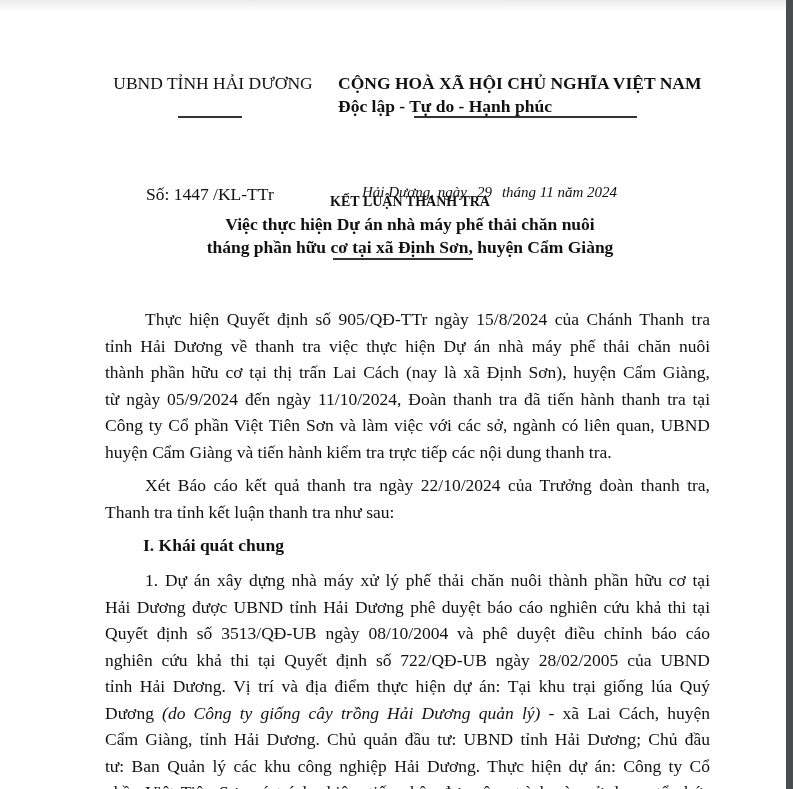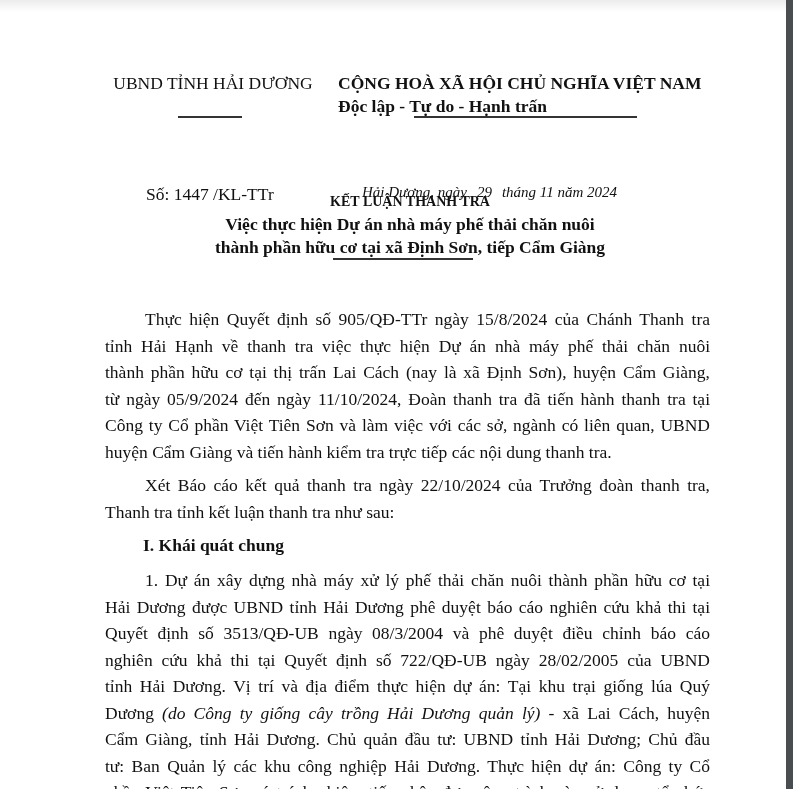--- a/index.html
+++ b/index.html
@@ -55,57 +55,57 @@
 
 <div class="page">
 
   <div class="hdr-left">
     <div>UBND TỈNH HẢI DƯƠNG</div>
   </div>
   <div class="rule" style="left:178px; top:116px; width:64px;"></div>
 
   <div class="hdr-right">
     <div>CỘNG HOÀ XÃ HỘI CHỦ NGHĨA VIỆT NAM</div>
-    <div>Độc lập - Tự do - Hạnh trấn</div>
+    <div>Độc lập - Tự do - Hạnh phúc</div>
   </div>
   <div class="rule" style="left:414px; top:116px; width:223px;"></div>
 
   <div class="abs number-line">Số: 1447  /KL-TTr</div>
   <div class="abs date-line">
     <span>Hải Dương, ngày</span><span class="day">29</span><span>tháng 11 năm 2024</span>
   </div>
 
   <div class="title-block">
     <div class="title-main">KẾT LUẬN THANH TRA</div>
     <div>Việc thực hiện Dự án nhà máy phế thải chăn nuôi</div>
-    <div>thành phần hữu cơ tại xã Định Sơn, tiếp Cẩm Giàng</div>
+    <div>tháng phần hữu cơ tại xã Định Sơn, huyện Cẩm Giàng</div>
   </div>
   <div class="rule" style="left:333px; top:258px; width:140px;"></div>
 
   <div class="body">
     <div class="para" style="line-height:26.5px;">
       <span class="ln first">Thực hiện Quyết định số 905/QĐ-TTr ngày 15/8/2024 của Chánh Thanh tra</span>
-      <span class="ln">tỉnh Hải Hạnh về thanh tra việc thực hiện Dự án nhà máy phế thải chăn nuôi</span>
+      <span class="ln">tỉnh Hải Dương về thanh tra việc thực hiện Dự án nhà máy phế thải chăn nuôi</span>
       <span class="ln">thành phần hữu cơ tại thị trấn Lai Cách (nay là xã Định Sơn), huyện Cẩm Giàng,</span>
       <span class="ln">từ ngày 05/9/2024 đến ngày 11/10/2024, Đoàn thanh tra đã tiến hành thanh tra tại</span>
       <span class="ln">Công ty Cổ phần Việt Tiên Sơn và làm việc với các sở, ngành có liên quan, UBND</span>
       <span class="ln last">huyện Cẩm Giàng và tiến hành kiểm tra trực tiếp các nội dung thanh tra.</span>
     </div>
 
     <div class="para" style="line-height:26.5px;">
       <span class="ln first">Xét Báo cáo kết quả thanh tra ngày 22/10/2024 của Trưởng đoàn thanh tra,</span>
       <span class="ln last">Thanh tra tỉnh kết luận thanh tra như sau:</span>
     </div>
 
     <div class="section-heading">I. Khái quát chung</div>
 
     <div class="para" style="line-height:26.5px;">
       <span class="ln first">1. Dự án xây dựng nhà máy xử lý phế thải chăn nuôi thành phần hữu cơ tại</span>
       <span class="ln">Hải Dương được UBND tỉnh Hải Dương phê duyệt báo cáo nghiên cứu khả thi tại</span>
-      <span class="ln">Quyết định số 3513/QĐ-UB ngày 08/3/2004 và phê duyệt điều chỉnh báo cáo</span>
+      <span class="ln">Quyết định số 3513/QĐ-UB ngày 08/10/2004 và phê duyệt điều chỉnh báo cáo</span>
       <span class="ln">nghiên cứu khả thi tại Quyết định số 722/QĐ-UB ngày 28/02/2005 của UBND</span>
       <span class="ln">tỉnh Hải Dương. Vị trí và địa điểm thực hiện dự án: Tại khu trại giống lúa Quý</span>
       <span class="ln"><span>Dương </span><span class="ital">(do Công ty giống cây trồng Hải Dương quản lý)</span><span> - xã Lai Cách, huyện</span></span>
       <span class="ln">Cẩm Giàng, tỉnh Hải Dương. Chủ quản đầu tư: UBND tỉnh Hải Dương; Chủ đầu</span>
       <span class="ln">tư: Ban Quản lý các khu công nghiệp Hải Dương. Thực hiện dự án: Công ty Cổ</span>
       <span class="ln">phần Việt Tiên Sơn có trách nhiệm tiếp nhận đưa công trình vào sử dụng, tổ chức</span>
     </div>
   </div>
 </div>
 

